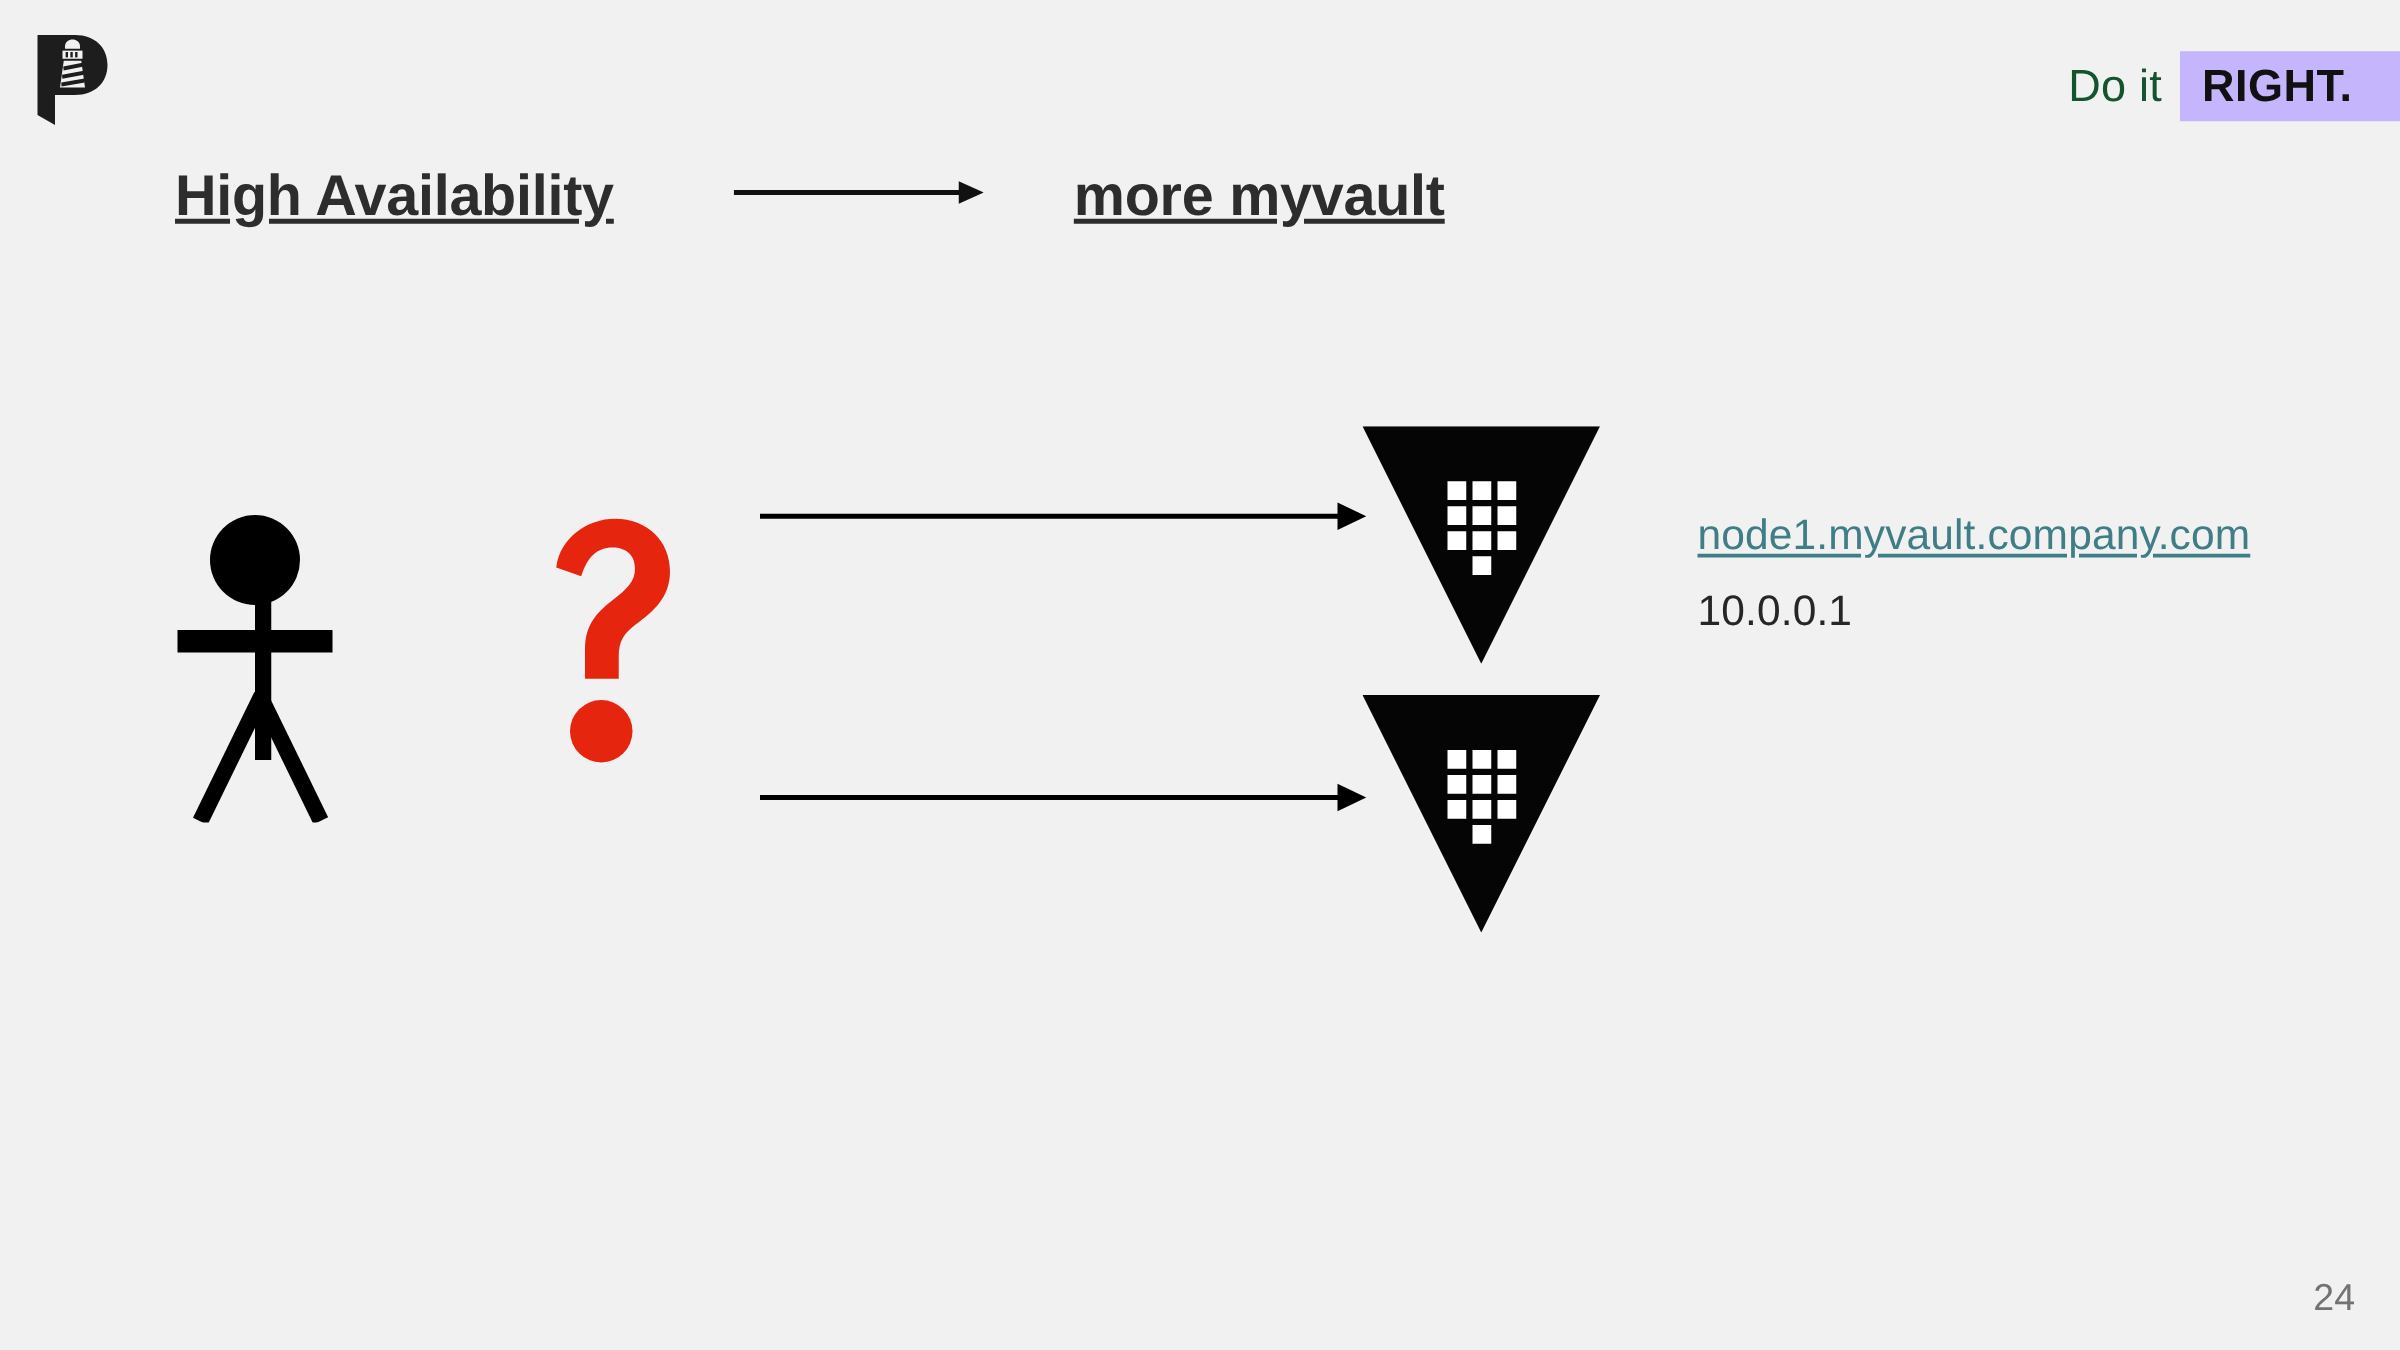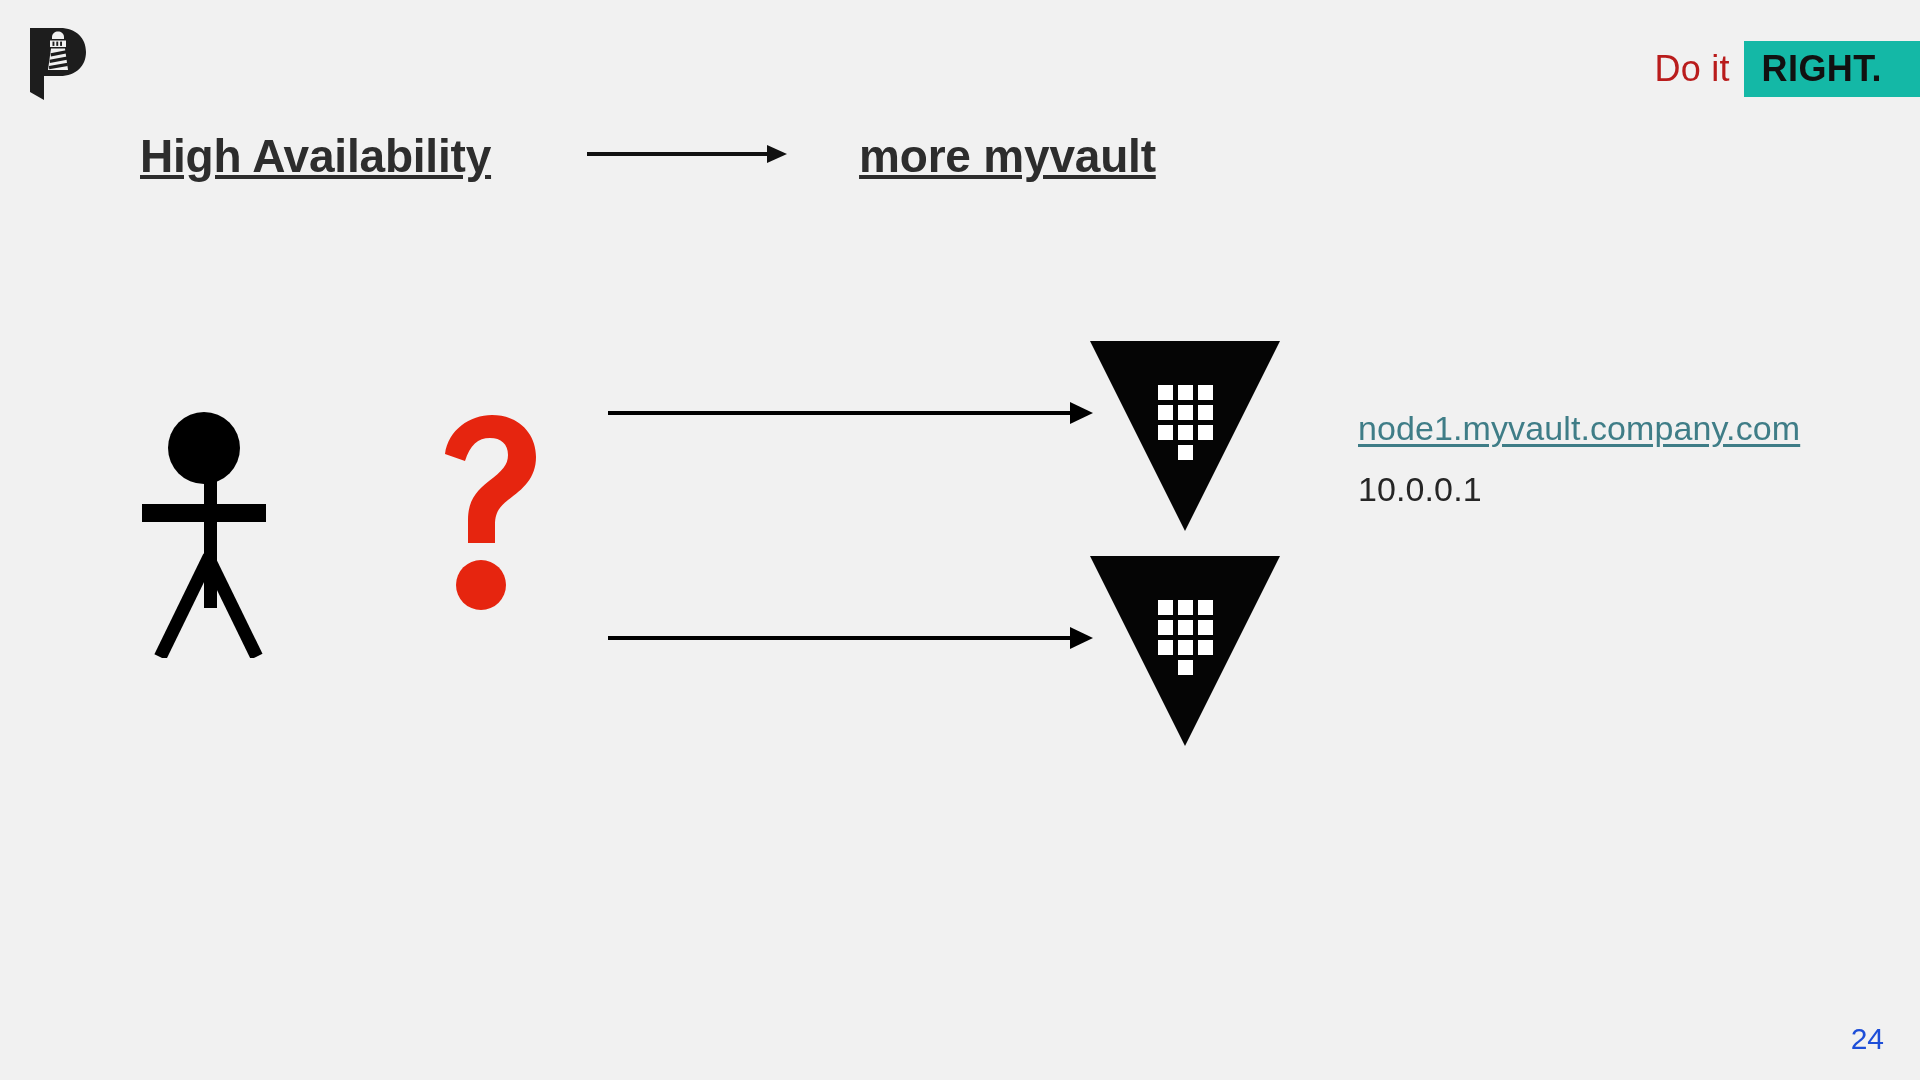--- a/index.html
+++ b/index.html
@@ -32,27 +32,27 @@
   #tagline {
     position: absolute;
     right: 0;
     top: 43px;
     display: flex;
     align-items: center;
     height: 52px;
   }
   #tagline-prefix {
     font-size: 36px;
-    color: #b91c1c;
+    color: #14532d;
     letter-spacing: 0.2px;
     font-weight: 400;
     padding-right: 14px;
   }
   #tagline-highlight {
-    background: #14b8a6;
+    background: #c4b5fd;
     color: #111111;
     font-size: 36px;
     font-weight: 700;
     letter-spacing: 0.4px;
     padding: 10px 38px 10px 18px;
     line-height: 1;
   }
 
   
   #headline {
@@ -130,21 +130,21 @@
     display: block;
     margin-top: 22px;
   }
 
   
   #page-number {
     position: absolute;
     right: 36px;
     bottom: 24px;
     font-size: 30px;
-    color: #1d4ed8;
+    color: #737373;
     font-weight: 400;
   }
 </style>
 </head>
 <body>
 
 <div id="slide">
 
   <div id="brand-logo">
     <svg width="62" height="76" viewBox="0 0 62 76" aria-hidden="true">

